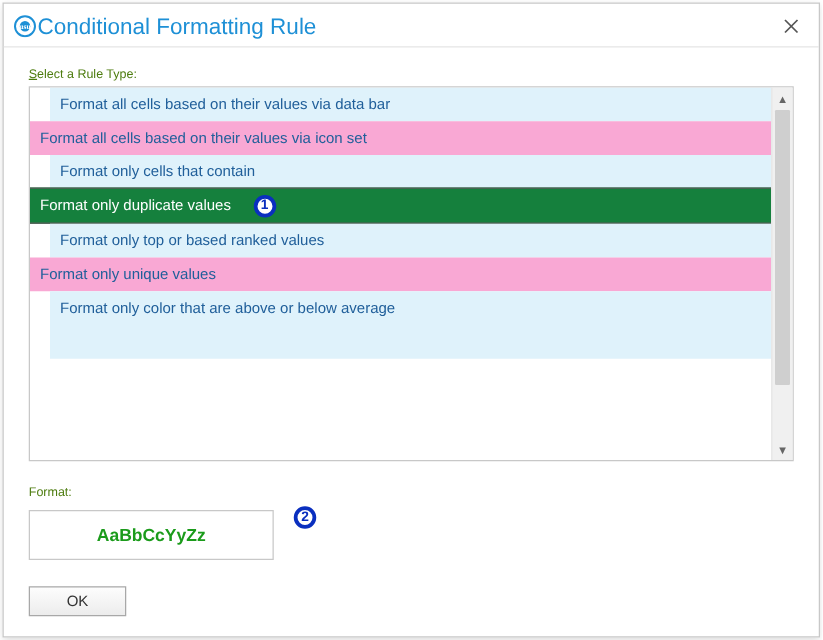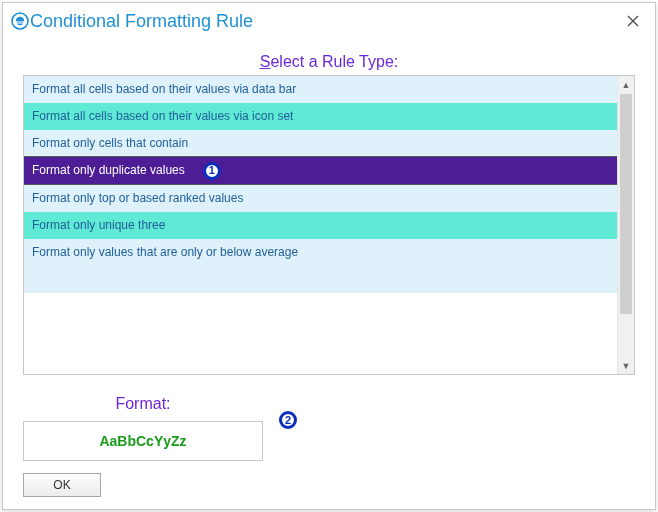--- a/index.html
+++ b/index.html
@@ -47,24 +47,23 @@
     cursor: pointer;
   }
   .hr { height: 1px; background: #e5e5e5; margin: 0 0 10px 0; }
   .body {
     padding: 0 20px 12px 20px;
     flex: 1;
     display: flex;
     flex-direction: column;
   }
   .label {
-    font-size: 16px;
-    color: #6d28d9;
+    font-size: 10px;
+    color: #4d7c0f;
     margin: 6px 0 4px 0;
-    text-align: center;
   }
   .label .ul { text-decoration: underline; }
   .list-wrap {
     border: 1px solid #c8c8c8;
     height: 300px;
     display: flex;
     position: relative;
     background: #fff;
   }
   .list {
@@ -74,24 +73,24 @@
   .row {
     height: 27px;
     line-height: 27px;
     padding: 0 8px;
     font-size: 12px;
     color: #205f9a;
     white-space: nowrap;
     position: relative;
     cursor: default;
   }
-  .row.alt0 { background: #dff2fb; }
-  .row.alt1 { background: #5eead4; }
+  .row.alt0 { background: #dff2fb; margin-left: 16px; }
+  .row.alt1 { background: #f9a8d4; }
   .row.selected {
-    background: #4c1d95;
+    background: #15803d;
     color: #fff;
     border-top: 1px solid #5a5a5a;
     border-bottom: 1px solid #5a5a5a;
     height: 29px;
     line-height: 27px;
     margin-top: -1px;
   }
   .vscroll {
     width: 17px;
     background: #f0f0f0;
@@ -117,21 +116,21 @@
     border-radius: 1px;
   }
   .bottom {
     margin-top: 14px;
     display: flex;
     align-items: flex-start;
     gap: 16px;
   }
   .preview-block { display: flex; flex-direction: column; }
   .preview-box {
-    width: 240px;
+    width: 196px;
     height: 40px;
     border: 1px solid #c8c8c8;
     display: flex; align-items: center; justify-content: center;
     margin-top: 4px;
   }
   .preview-text {
     color: #1b9b1b;
     font-weight: 600;
     font-size: 14px;
   }
@@ -204,22 +203,22 @@
       <span class="ul">S</span><span>elect a Rule Type:</span>
     </div>
 
     <div class="list-wrap">
       <div class="list" id="rule-list">
           <div class="row alt0"><span>Format all cells based on their values via data bar</span></div>
           <div class="row alt1"><span>Format all cells based on their values via icon set</span></div>
           <div class="row alt0"><span>Format only cells that contain</span></div>
           <div class="row alt1 selected"><span>Format only duplicate values</span><span class="callout in-row">1</span></div>
           <div class="row alt0"><span>Format only top or based ranked values</span></div>
-          <div class="row alt1"><span>Format only unique three</span></div>
-          <div class="row alt0"><span>Format only values that are only or below average</span></div>
+          <div class="row alt1"><span>Format only unique values</span></div>
+          <div class="row alt0"><span>Format only color that are above or below average</span></div>
           <div class="row alt0">&nbsp;</div>
         </div>
       <div class="vscroll">
         <div class="btn up">▲</div>
         <div class="thumb"></div>
         <div class="btn down">▼</div>
       </div>
     </div>
 
     <div class="bottom">

